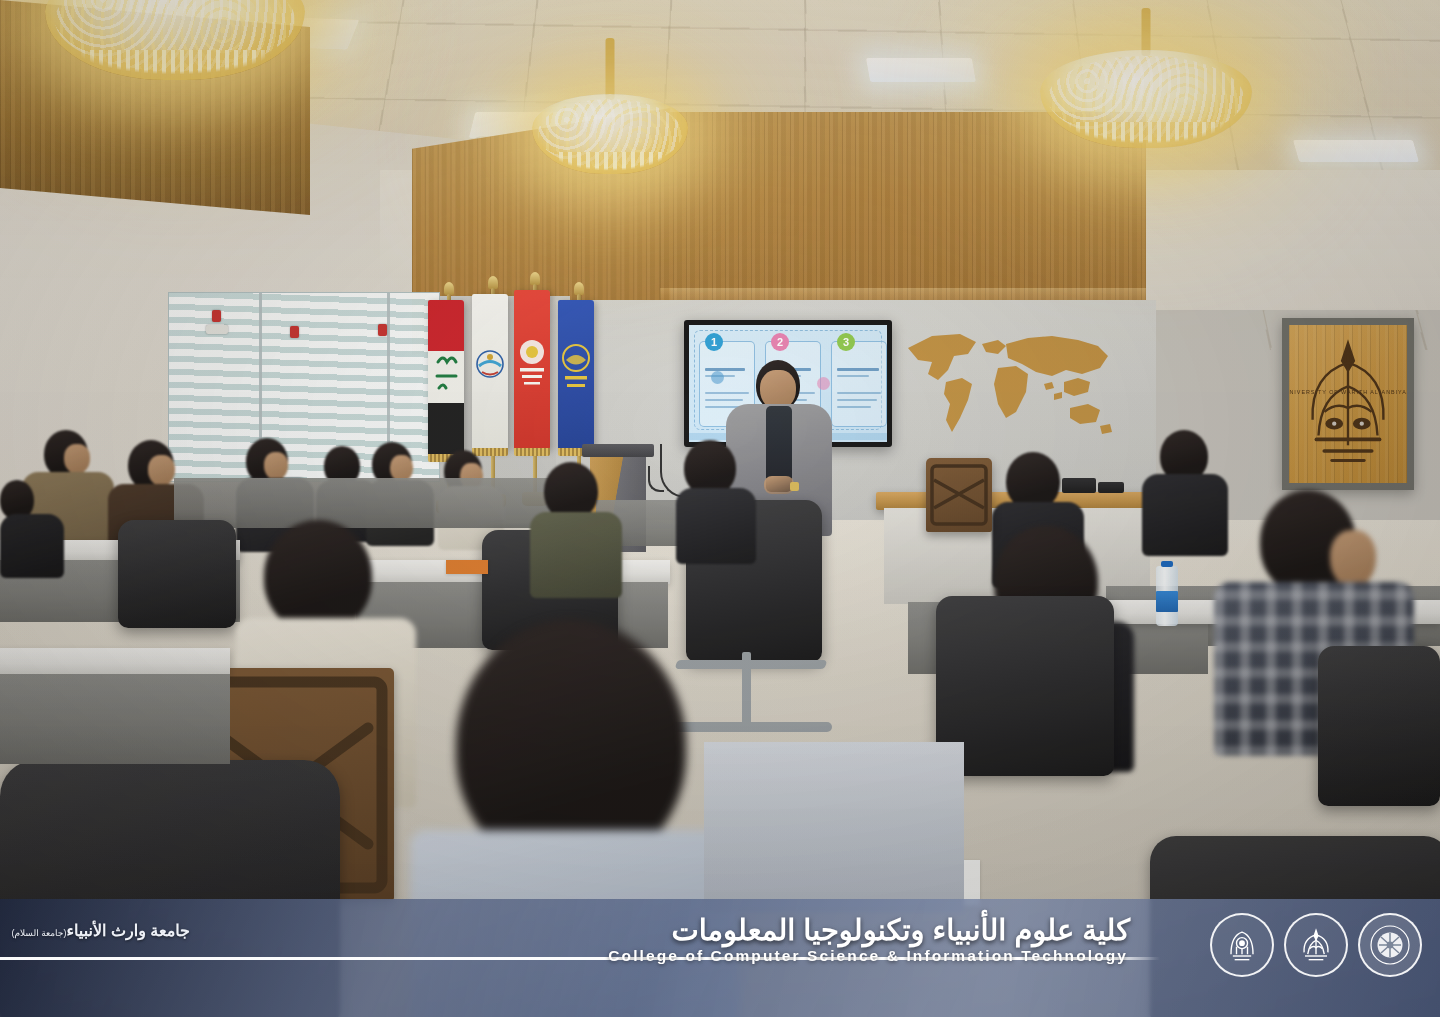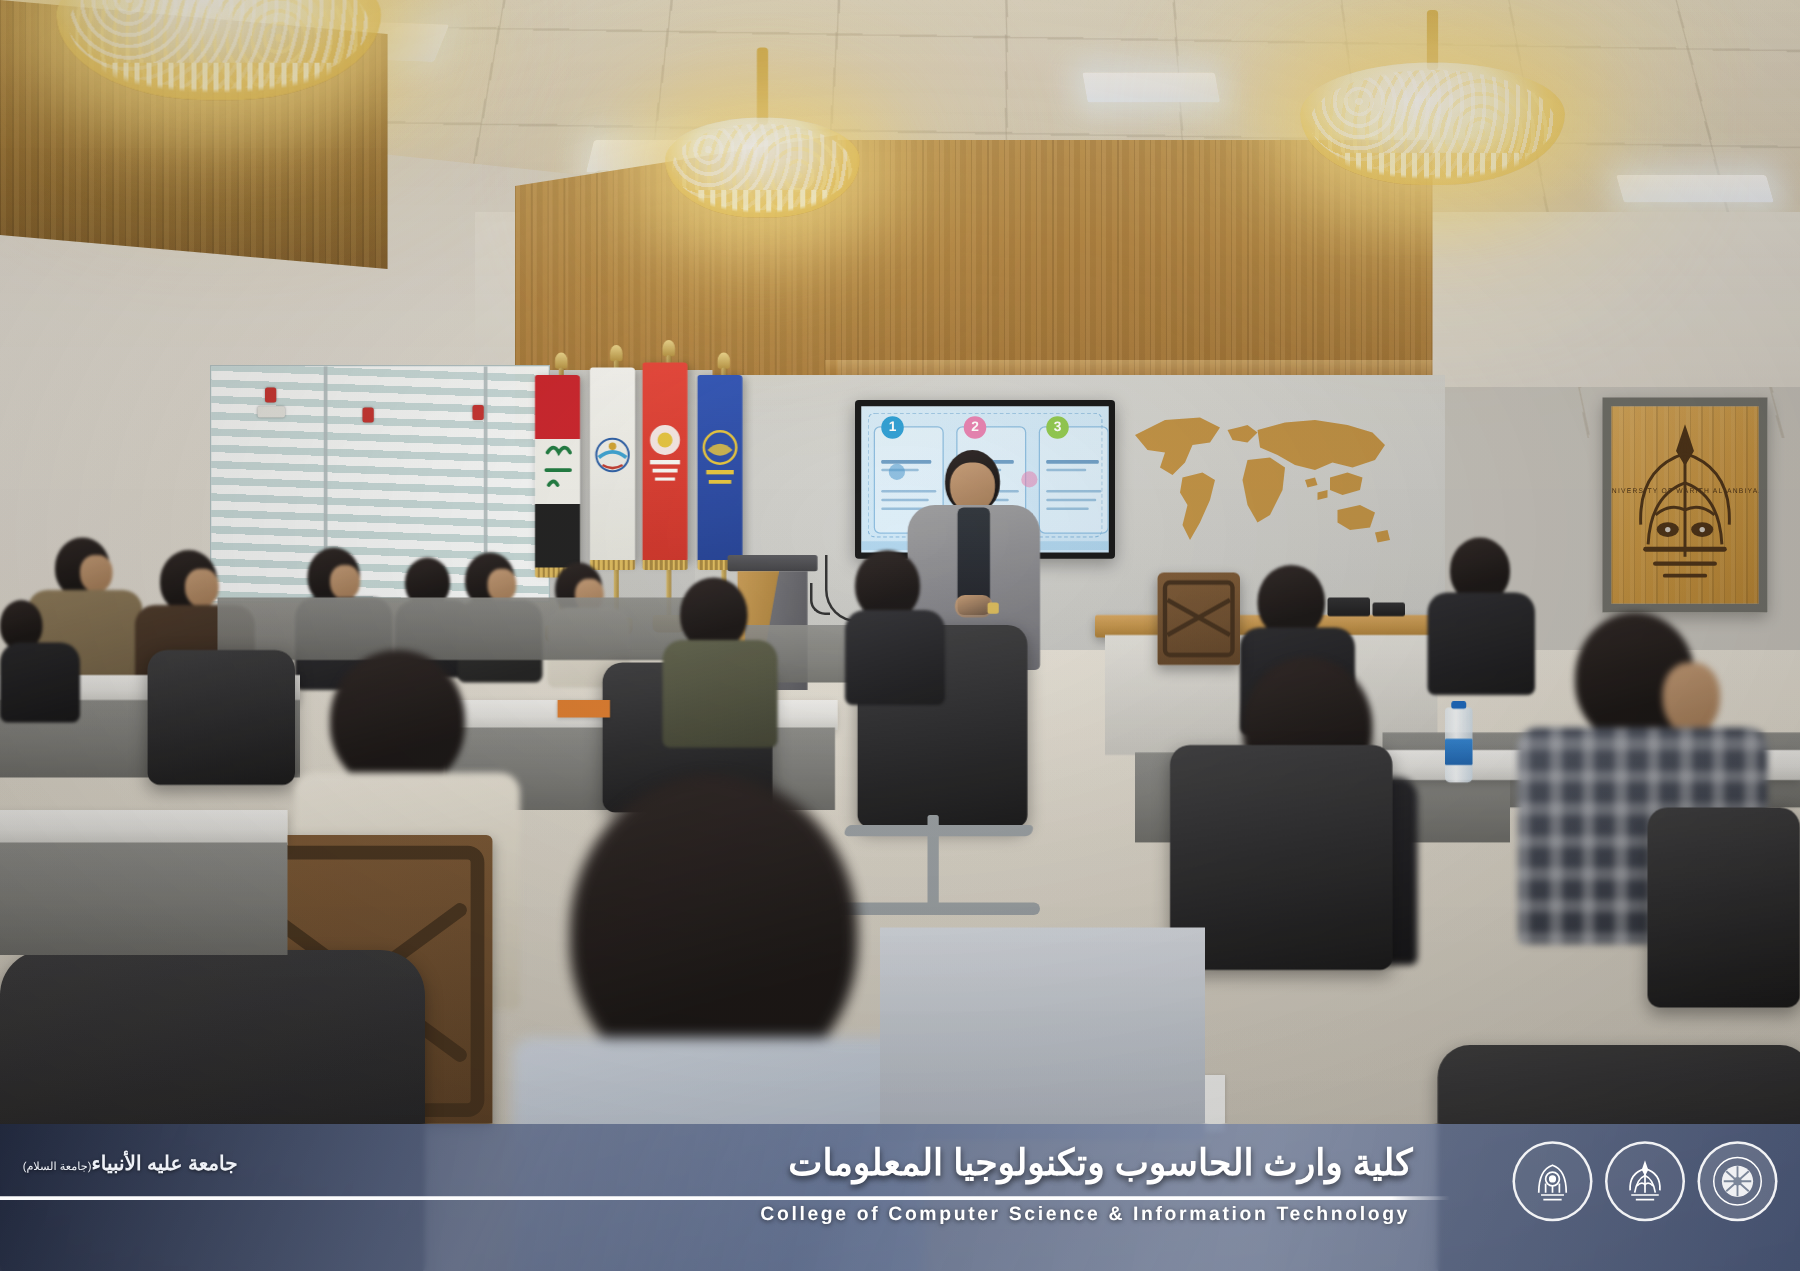--- a/index.html
+++ b/index.html
@@ -310,21 +310,21 @@
     color:#eef1f7; font-size:16px; font-weight:bold; direction:rtl;
     text-shadow:0 1px 3px rgba(0,0,0,.55); white-space:nowrap;
   }
   .uni-name-ar .sup { font-size:9px; font-weight:normal; }
   .college-ar {
     position:absolute; right:310px; top:14px;
     color:#ffffff; font-size:29px; font-weight:bold; direction:rtl;
     letter-spacing:.5px; text-shadow:0 2px 5px rgba(0,0,0,.6); white-space:nowrap;
   }
   .college-en {
-    position:absolute; right:312px; top:64px;
+    position:absolute; right:312px; top:48px;
     color:#ffffff; font-size:15.5px; font-weight:bold;
     letter-spacing:2.1px; text-shadow:0 1px 4px rgba(0,0,0,.6); white-space:nowrap;
   }
   .logos { position:absolute; right:18px; top:14px; display:flex; gap:10px; align-items:center; }
   .logo-circle {
     width:64px; height:64px; border-radius:50%;
     border:2px solid rgba(255,255,255,.92);
     display:flex; align-items:center; justify-content:center;
     background:rgba(255,255,255,.05);
   }
@@ -702,24 +702,24 @@
   <div class="chair" style="left:1150px;top:836px;width:300px;height:184px;border-radius:26px 26px 6px 6px;"></div>
 
   <div class="warm"></div>
   <div class="grade"></div>
 
   <div class="banner">
     <div class="banner-sheen"></div>
     <div class="rule"></div>
 
     <div class="uni-name-ar">
-      <span>جامعة عليه الأنبياء</span><span class="sup">(جامعة السلام)</span>
+      <span>جامعة وارث الأنبياء</span><span class="sup">(جامعة السلام)</span>
     </div>
 
-    <div class="college-ar">كلية وارث الحاسوب وتكنولوجيا المعلومات</div>
+    <div class="college-ar">كلية علوم الأنبياء وتكنولوجيا المعلومات</div>
     <div class="college-en">College of Computer Science &amp; Information Technology</div>
 
     <div class="logos">
       <div class="logo-circle">
         <svg viewBox="0 0 48 48" width="44" height="44" aria-hidden="true">
           <g fill="none" stroke="#ffffff" stroke-width="1.5">
             <path d="M12 34 Q12 14 24 10 Q36 14 36 34"></path>
             <circle cx="24" cy="22" r="6"></circle>
             <circle cx="24" cy="22" r="2.4" fill="#ffffff"></circle>
             <path d="M14 36 L34 36"></path>

